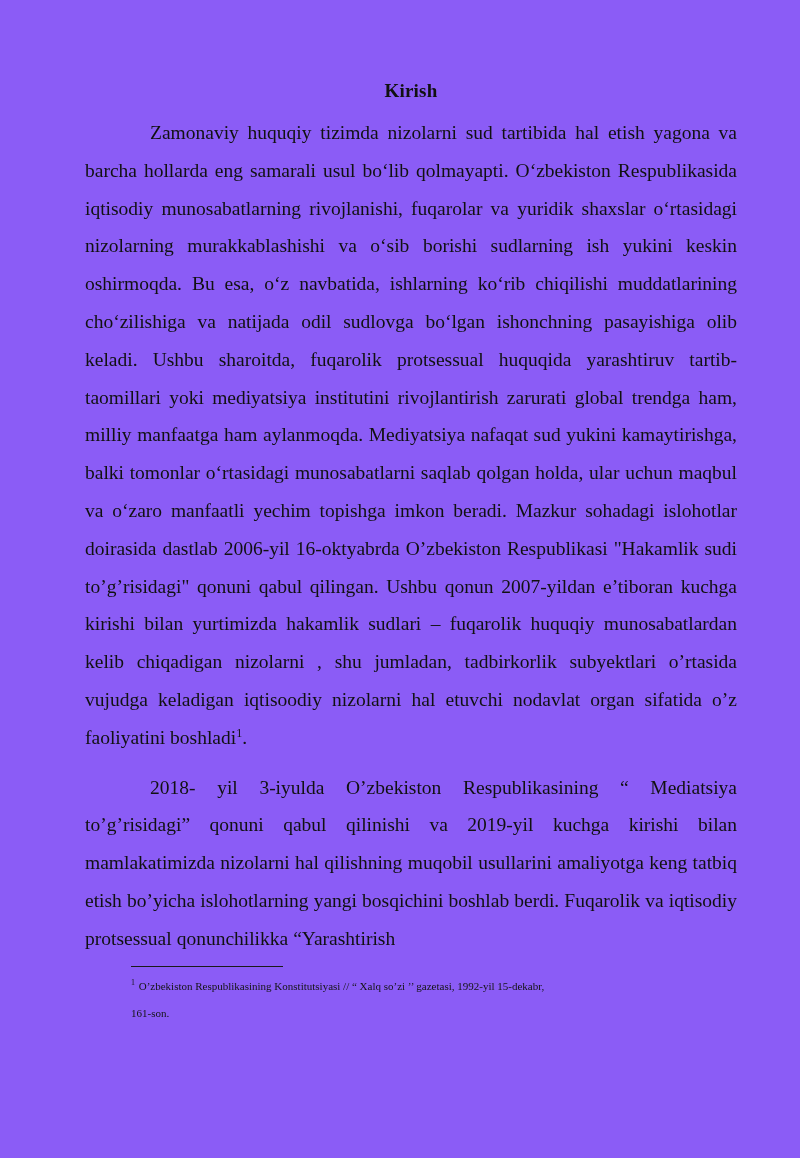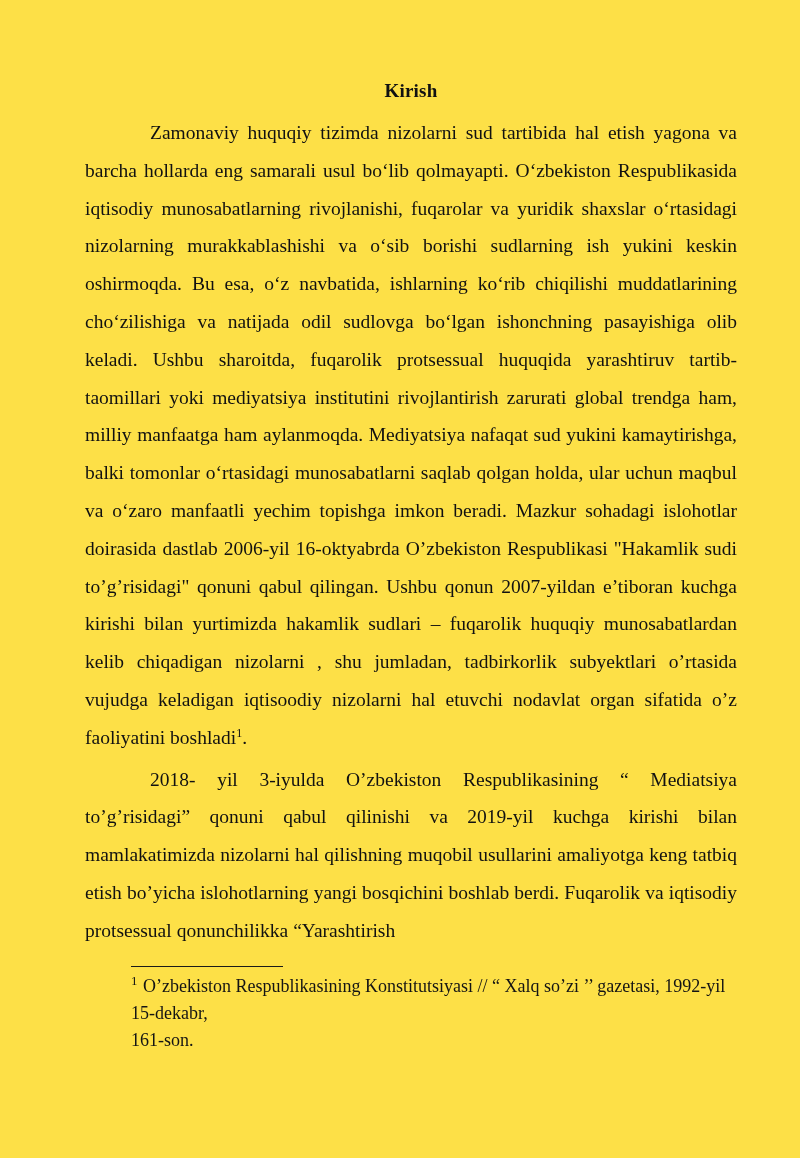--- a/index.html
+++ b/index.html
@@ -10,21 +10,21 @@
   }
   body {
     font-family: "Liberation Serif", "DejaVu Serif", serif;
     color: #111111;
   }
   .page {
     position: relative;
     width: 800px;
     height: 1158px;
     margin: 0 auto;
-    background: #fde047;
+    background: #8b5cf6;
     overflow: hidden;
     box-sizing: border-box;
   }
   .content {
     position: absolute;
     left: 85px;
     top: 78px;
     width: 652px;
   }
   .doc-title {
@@ -40,42 +40,42 @@
     line-height: 37.8px;
     text-align: justify;
     text-justify: inter-word;
     margin: 0;
     text-indent: 65px;
     hyphens: none;
     word-spacing: 0.1px;
     font-family: Liberation Serif, serif;
   }
   .para + .para {
-    margin-top: 4px;
+    margin-top: 12px;
   }
   .para sup {
     font-size: 0.62em;
     line-height: 0;
     vertical-align: super;
   }
   .footnote-area {
     position: absolute;
     left: 131px;
     top: 966px;
     width: 600px;
   }
   .footnote-rule {
     width: 152px;
     height: 0;
     border: 0;
     border-top: 1.3px solid #1a1a1a;
     margin: 0 0 6px 0;
   }
   .footnote {
-    font-size: 18px;
+    font-size: 11px;
     line-height: 27px;
     text-align: left;
     margin: 0;
     color: #141414;
   }
   .footnote sup {
     font-size: 0.72em;
     line-height: 0;
     vertical-align: super;
     margin-right: 1px;

